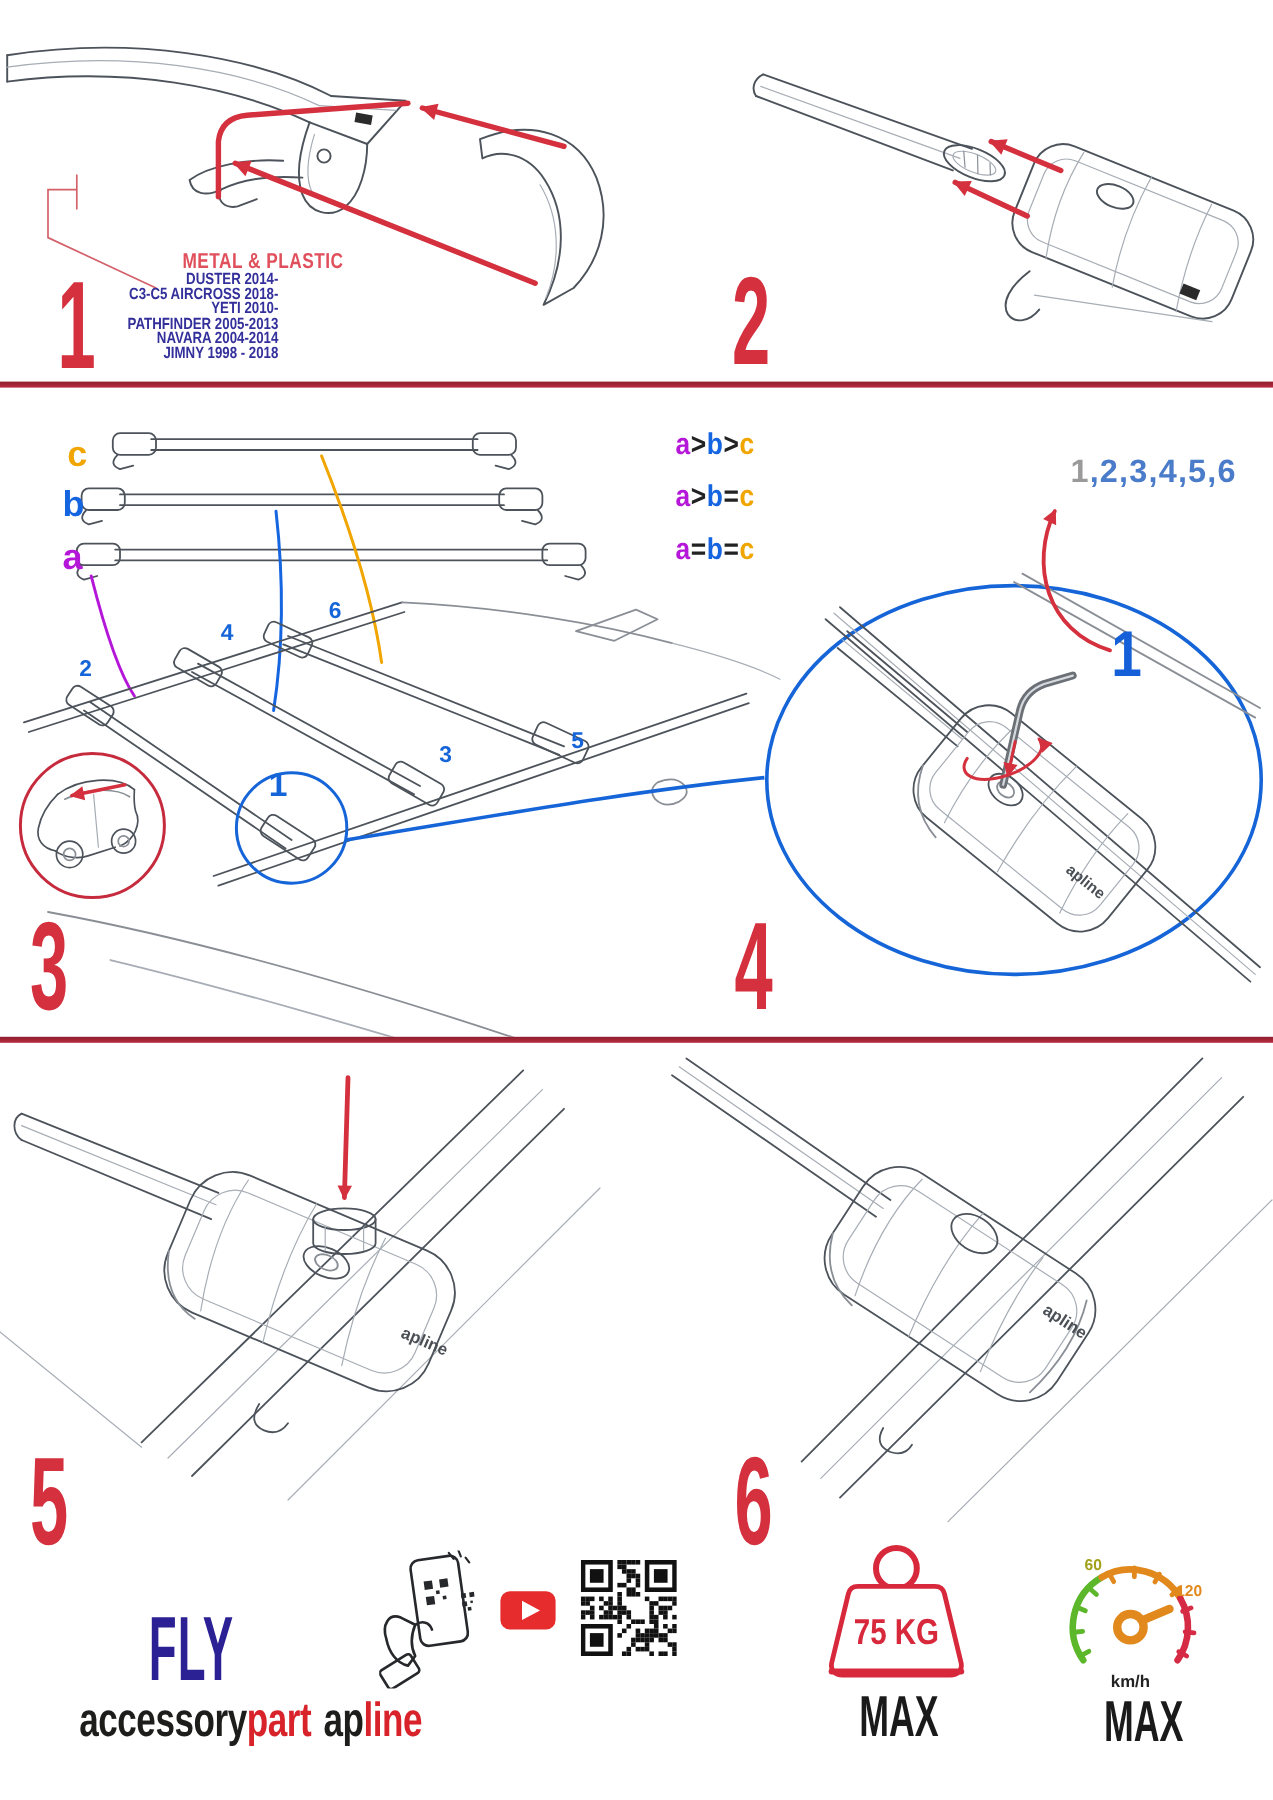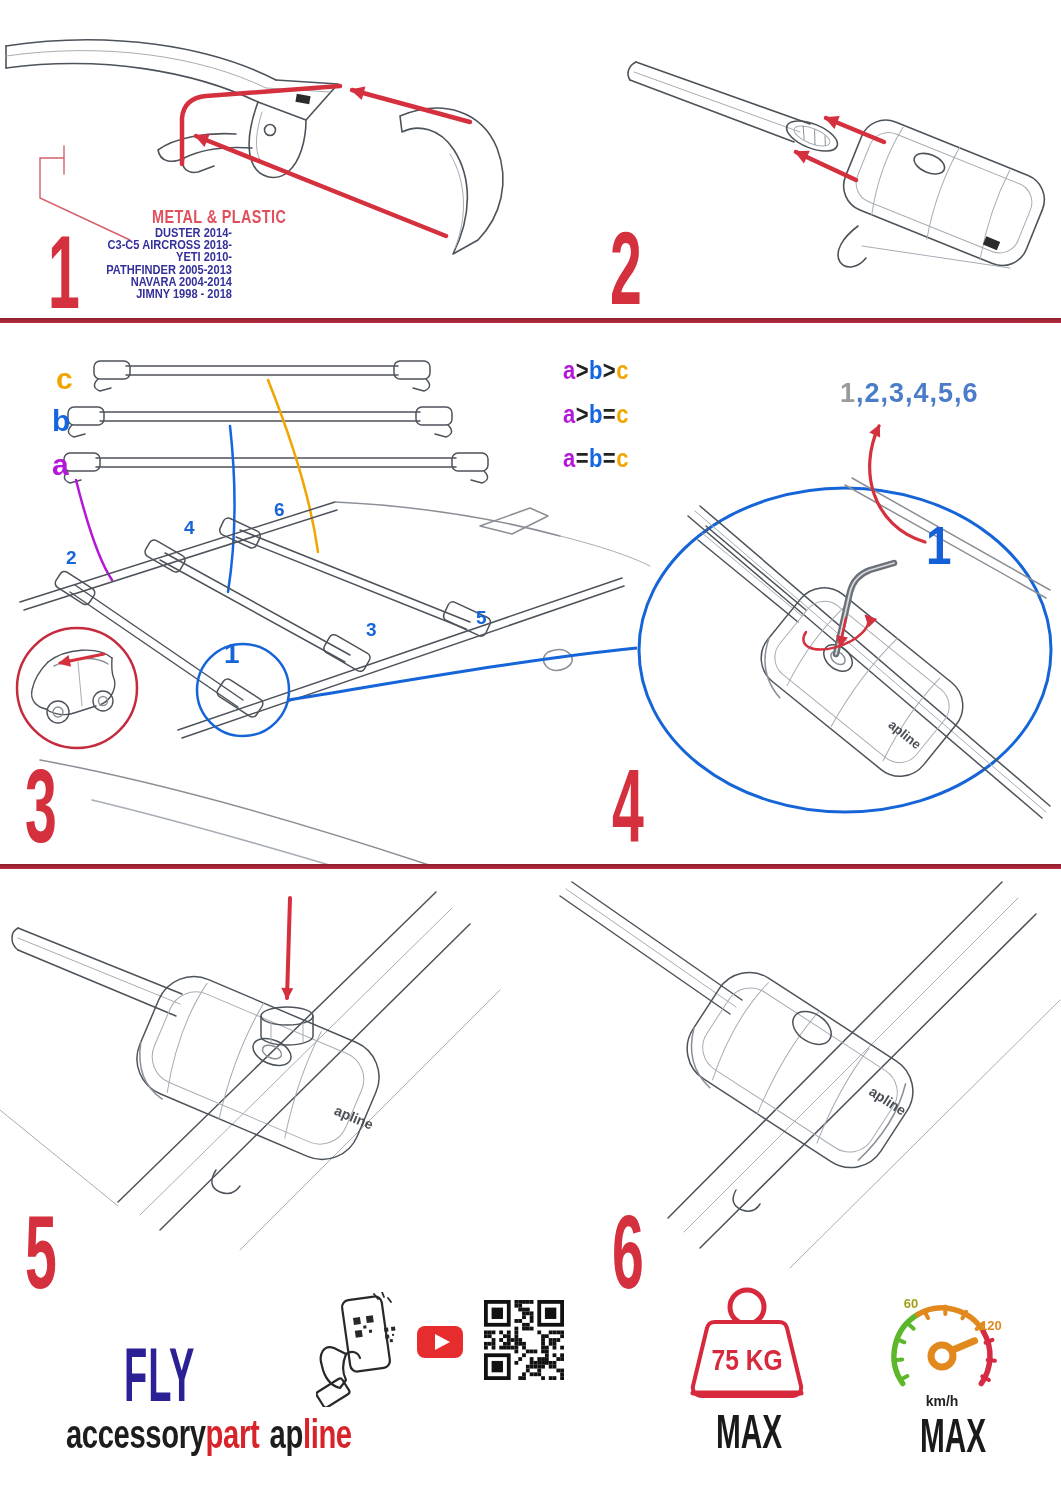--- a/index.html
+++ b/index.html
@@ -234,21 +234,21 @@
   <div class="equation" style="left:563px;top:402px"><span style="color: rgb(181, 23, 216);">a</span><span style="color: rgb(34, 34, 34);">&gt;</span><span style="color: rgb(21, 101, 224);">b</span><span style="color: rgb(34, 34, 34);">=</span><span style="color: rgb(240, 165, 0);">c</span></div>
   <div class="equation" style="left:563px;top:446px"><span style="color: rgb(181, 23, 216);">a</span><span style="color: rgb(34, 34, 34);">=</span><span style="color: rgb(21, 101, 224);">b</span><span style="color: rgb(34, 34, 34);">=</span><span style="color: rgb(240, 165, 0);">c</span></div>
 
   <div class="roofnum big" style="left:224px;top:640px">1</div>
   <div class="roofnum" style="left:66px;top:548px">2</div>
   <div class="roofnum" style="left:366px;top:620px">3</div>
   <div class="roofnum" style="left:184px;top:518px">4</div>
   <div class="roofnum" style="left:476px;top:608px">5</div>
   <div class="roofnum" style="left:274px;top:500px">6</div>
 
-  <div class="sequence" style="left:840px;top:378px">
+  <div class="sequence" style="left:892px;top:378px">
     <span class="first">1</span><span class="rest">,2,3,4,5,6</span>
   </div>
   <div class="callout1" style="left:926px;top:518px">1</div>
 
   <div class="step-num" style="left:25px;top:766px">3</div>
   <div class="step-num" style="left:612px;top:766px">4</div>
 
   <div class="divider" style="top:864px"></div>
 
   <svg class="abs" style="left:0;top:870px" width="1061" height="400" viewBox="0 0 1061 400">

